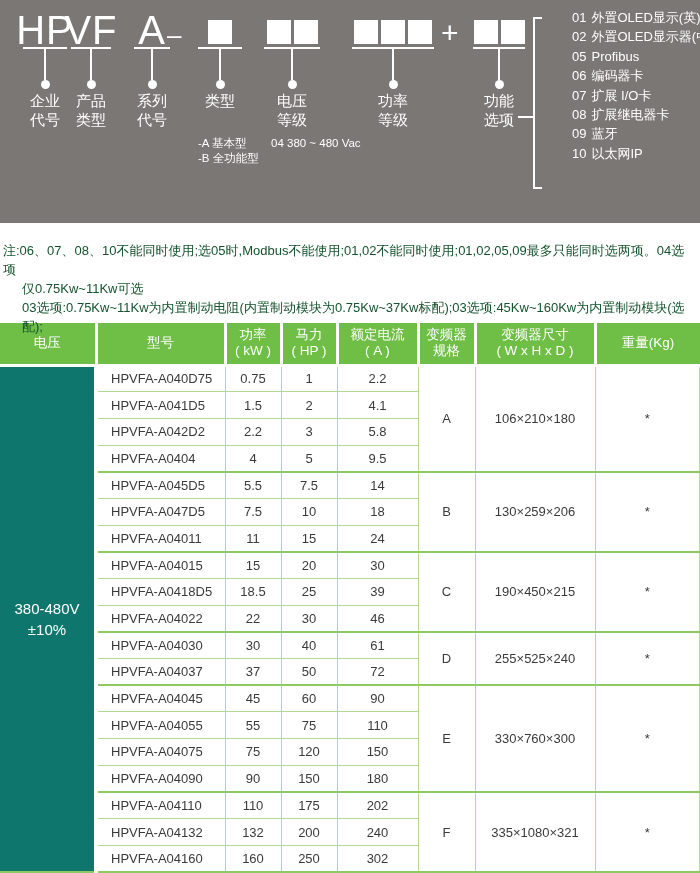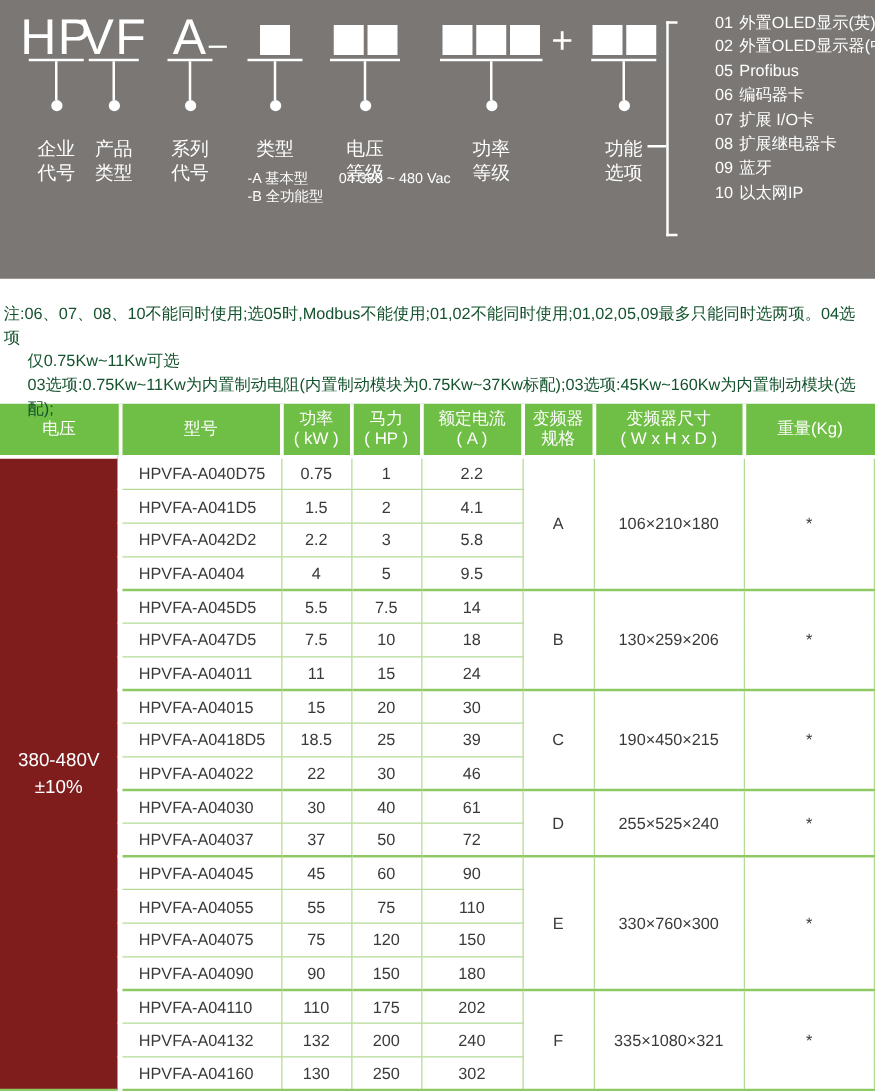--- a/index.html
+++ b/index.html
@@ -19,21 +19,21 @@
     background:#7a7774;
     color:#fff;
   }
   .seg { position:absolute; top:16px; display:flex; flex-direction:column; align-items:center; }
   .seg-top { height:28px; display:flex; align-items:flex-end; justify-content:center; gap:3px; align-self:stretch; }
   .seg-code { font-size:40px; line-height:28px; font-weight:500; letter-spacing:1px; }
   .nbox { width:24px; height:24px; background:#fff; }
   .seg-line { align-self:stretch; height:2px; background:#fff; margin-top:3px; }
   .seg-stem { width:2px; height:31px; background:#fff; }
   .seg-dot  { width:9px; height:9px; border-radius:50%; background:#fff; }
-  .seg-label { margin-top:21px; font-size:15px; line-height:19px; text-align:center; white-space:pre-line; }
+  .seg-label { margin-top:2px; font-size:15px; line-height:19px; text-align:center; white-space:pre-line; }
   .sep { position:absolute; color:#fff; font-weight:300; }
   .sub-label { position:absolute; font-size:11.5px; line-height:15px; color:#fff; white-space:pre-line; }
   .opt-list { position:absolute; left:572px; top:8px; font-size:13px; color:#fff; }
   .opt-item { line-height:19.4px; white-space:nowrap; }
   .opt-item .num { margin-right:5px; }
   .bracket { position:absolute; background:#fff; }
 
   
   .notes { height:100px; padding:18px 4px 0 3px; font-size:13px; line-height:19px; color:#14532d; }
   .notes .indent { padding-left:19px; }
@@ -49,21 +49,21 @@
   }
   th:last-child { border-right:none; }
   tbody tr { height:26.7px; }
   td {
     border:1px solid #b4db95;
     font-size:13px; color:#3a3a3a;
     text-align:center; vertical-align:middle;
   }
   td.model { text-align:left; padding-left:13px; }
   td.voltage {
-    background:#7f1d1d; color:#fff;
+    background:#0f766e; color:#fff;
     font-size:15px; line-height:21px; white-space:pre-line;
     border:none; border-right:4px solid #fff;
   }
   tr.gstart td { border-top:2px solid #8fc964; }
 </style>
 </head>
 <body>
 
 <div class="naming">
 
@@ -330,18 +330,18 @@
         <td rowspan="3">*</td>
       </tr>
       <tr>
         <td class="model">HPVFA-A04132</td>
         <td>132</td>
         <td>200</td>
         <td>240</td>
       </tr>
       <tr>
         <td class="model">HPVFA-A04160</td>
-        <td>130</td>
+        <td>160</td>
         <td>250</td>
         <td>302</td>
       </tr>
     </tbody>
 </table>
 
 </body></html>

